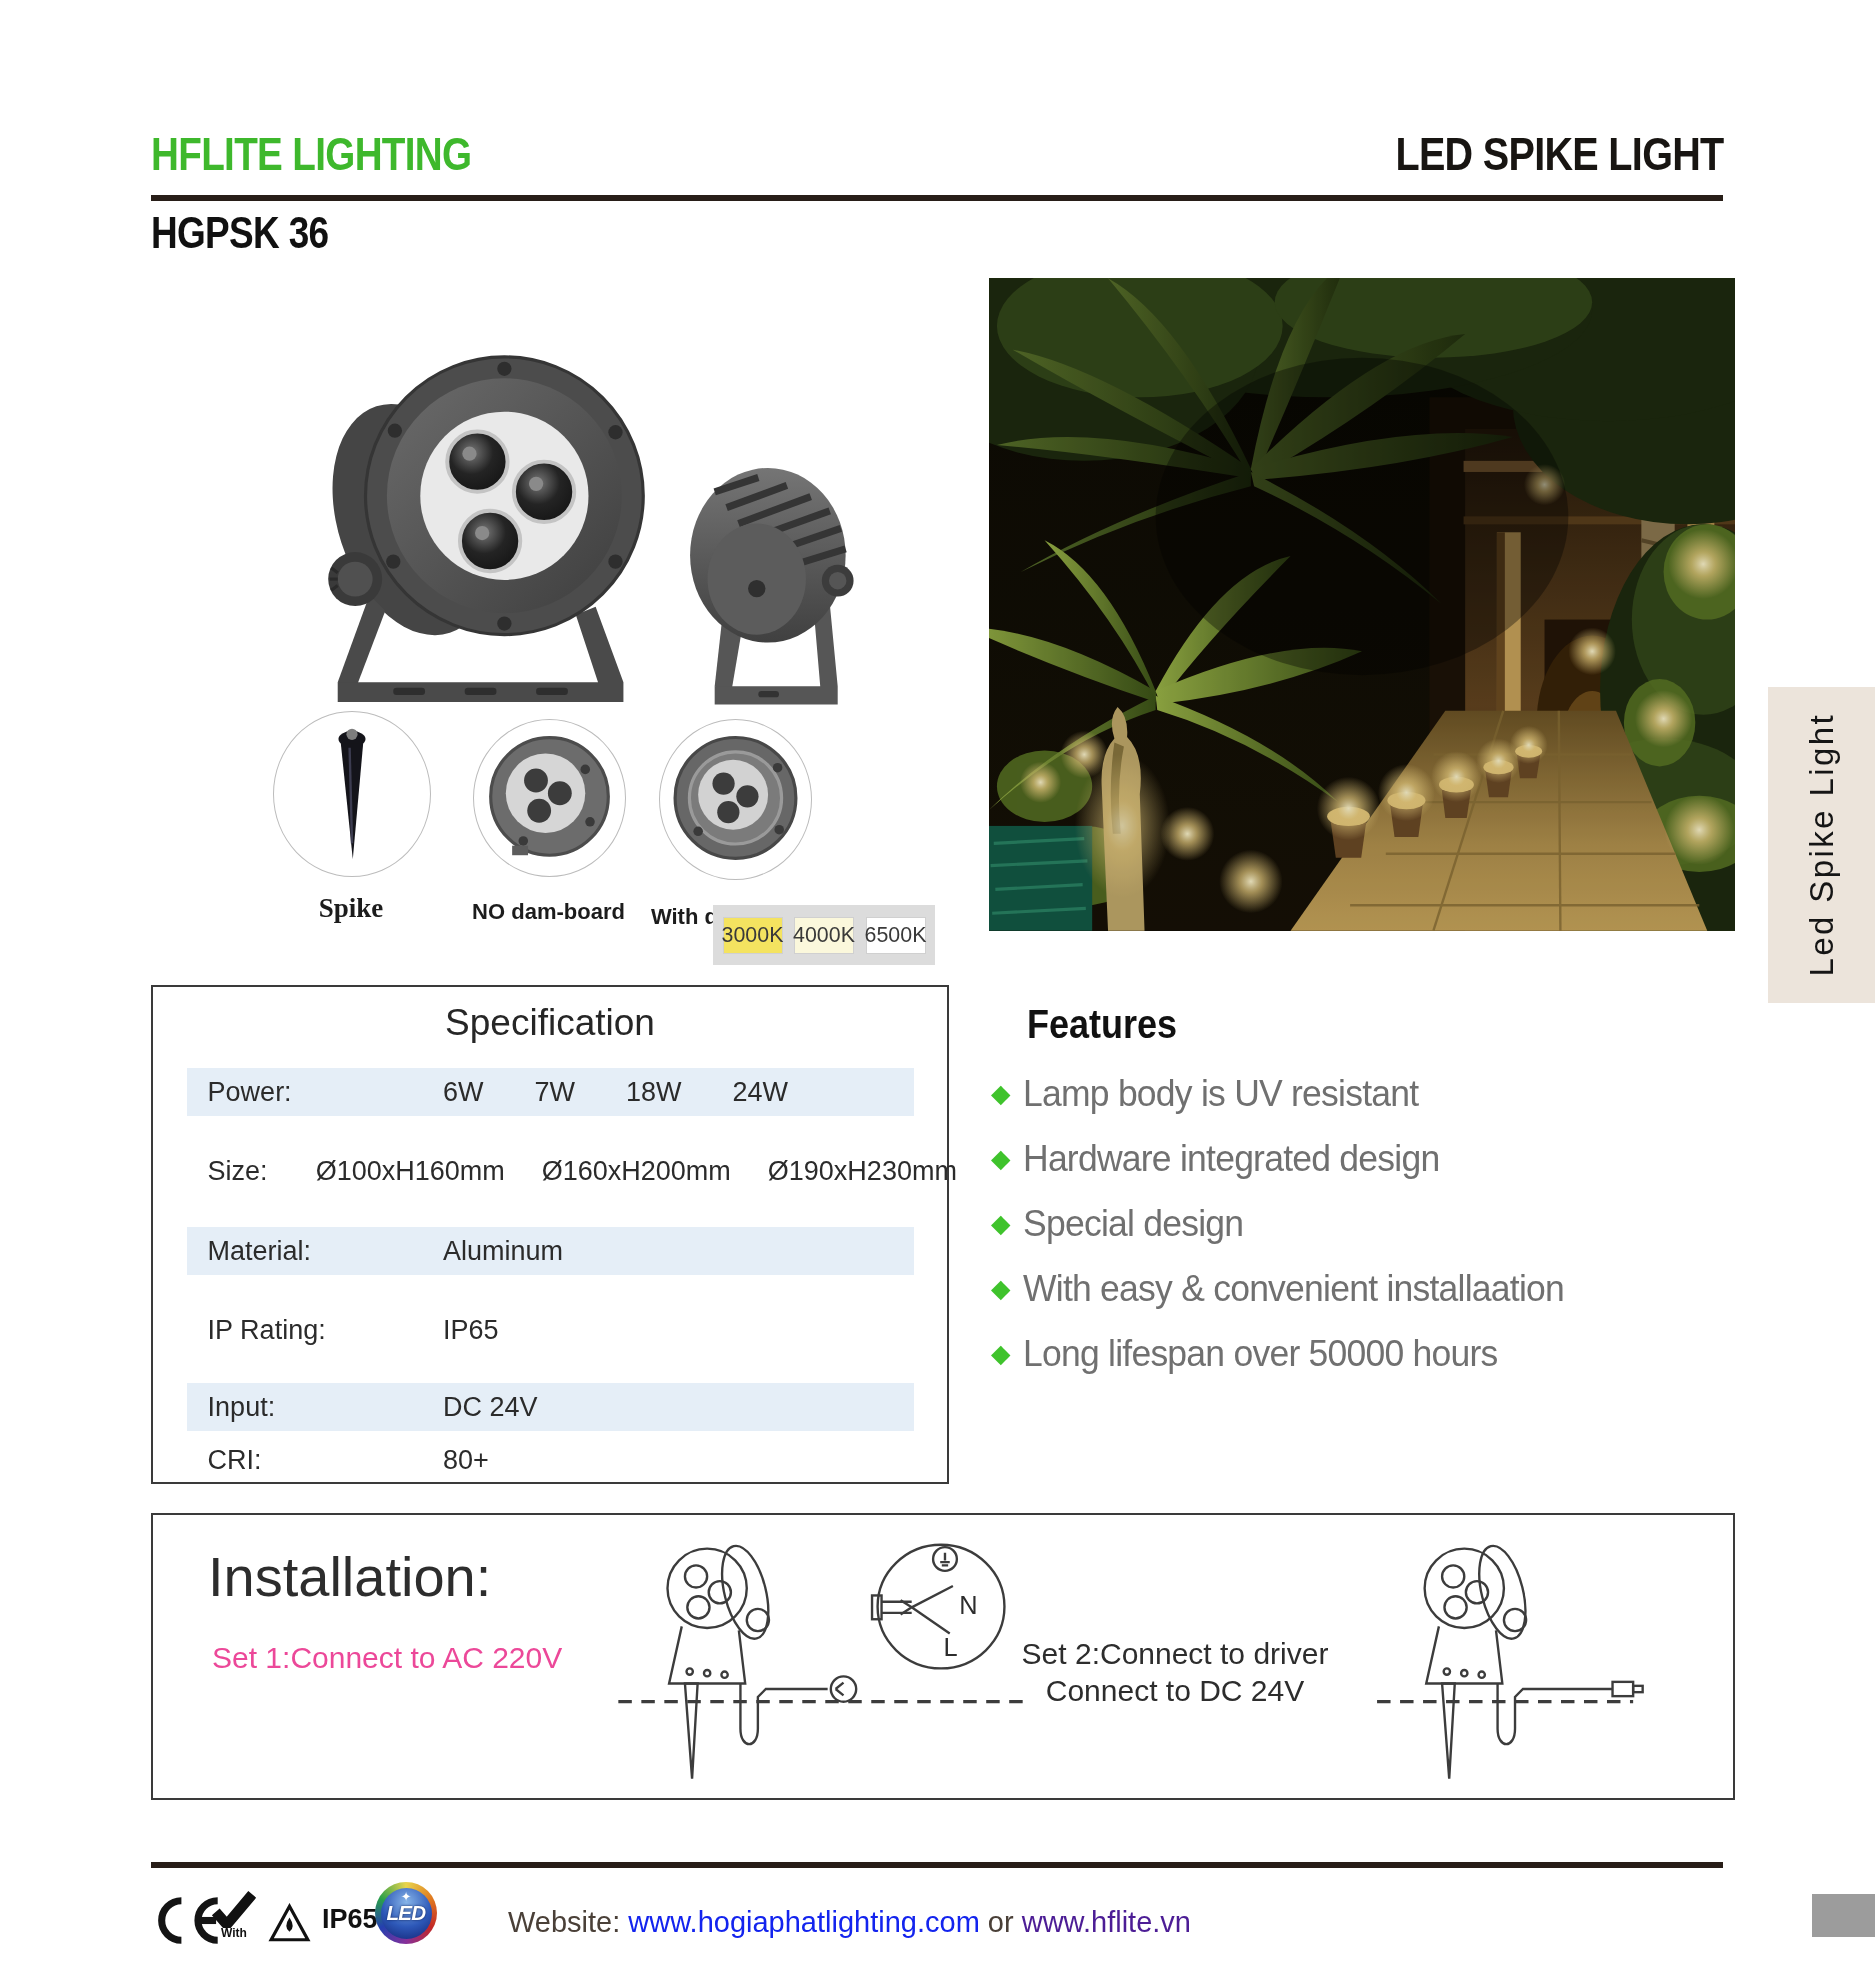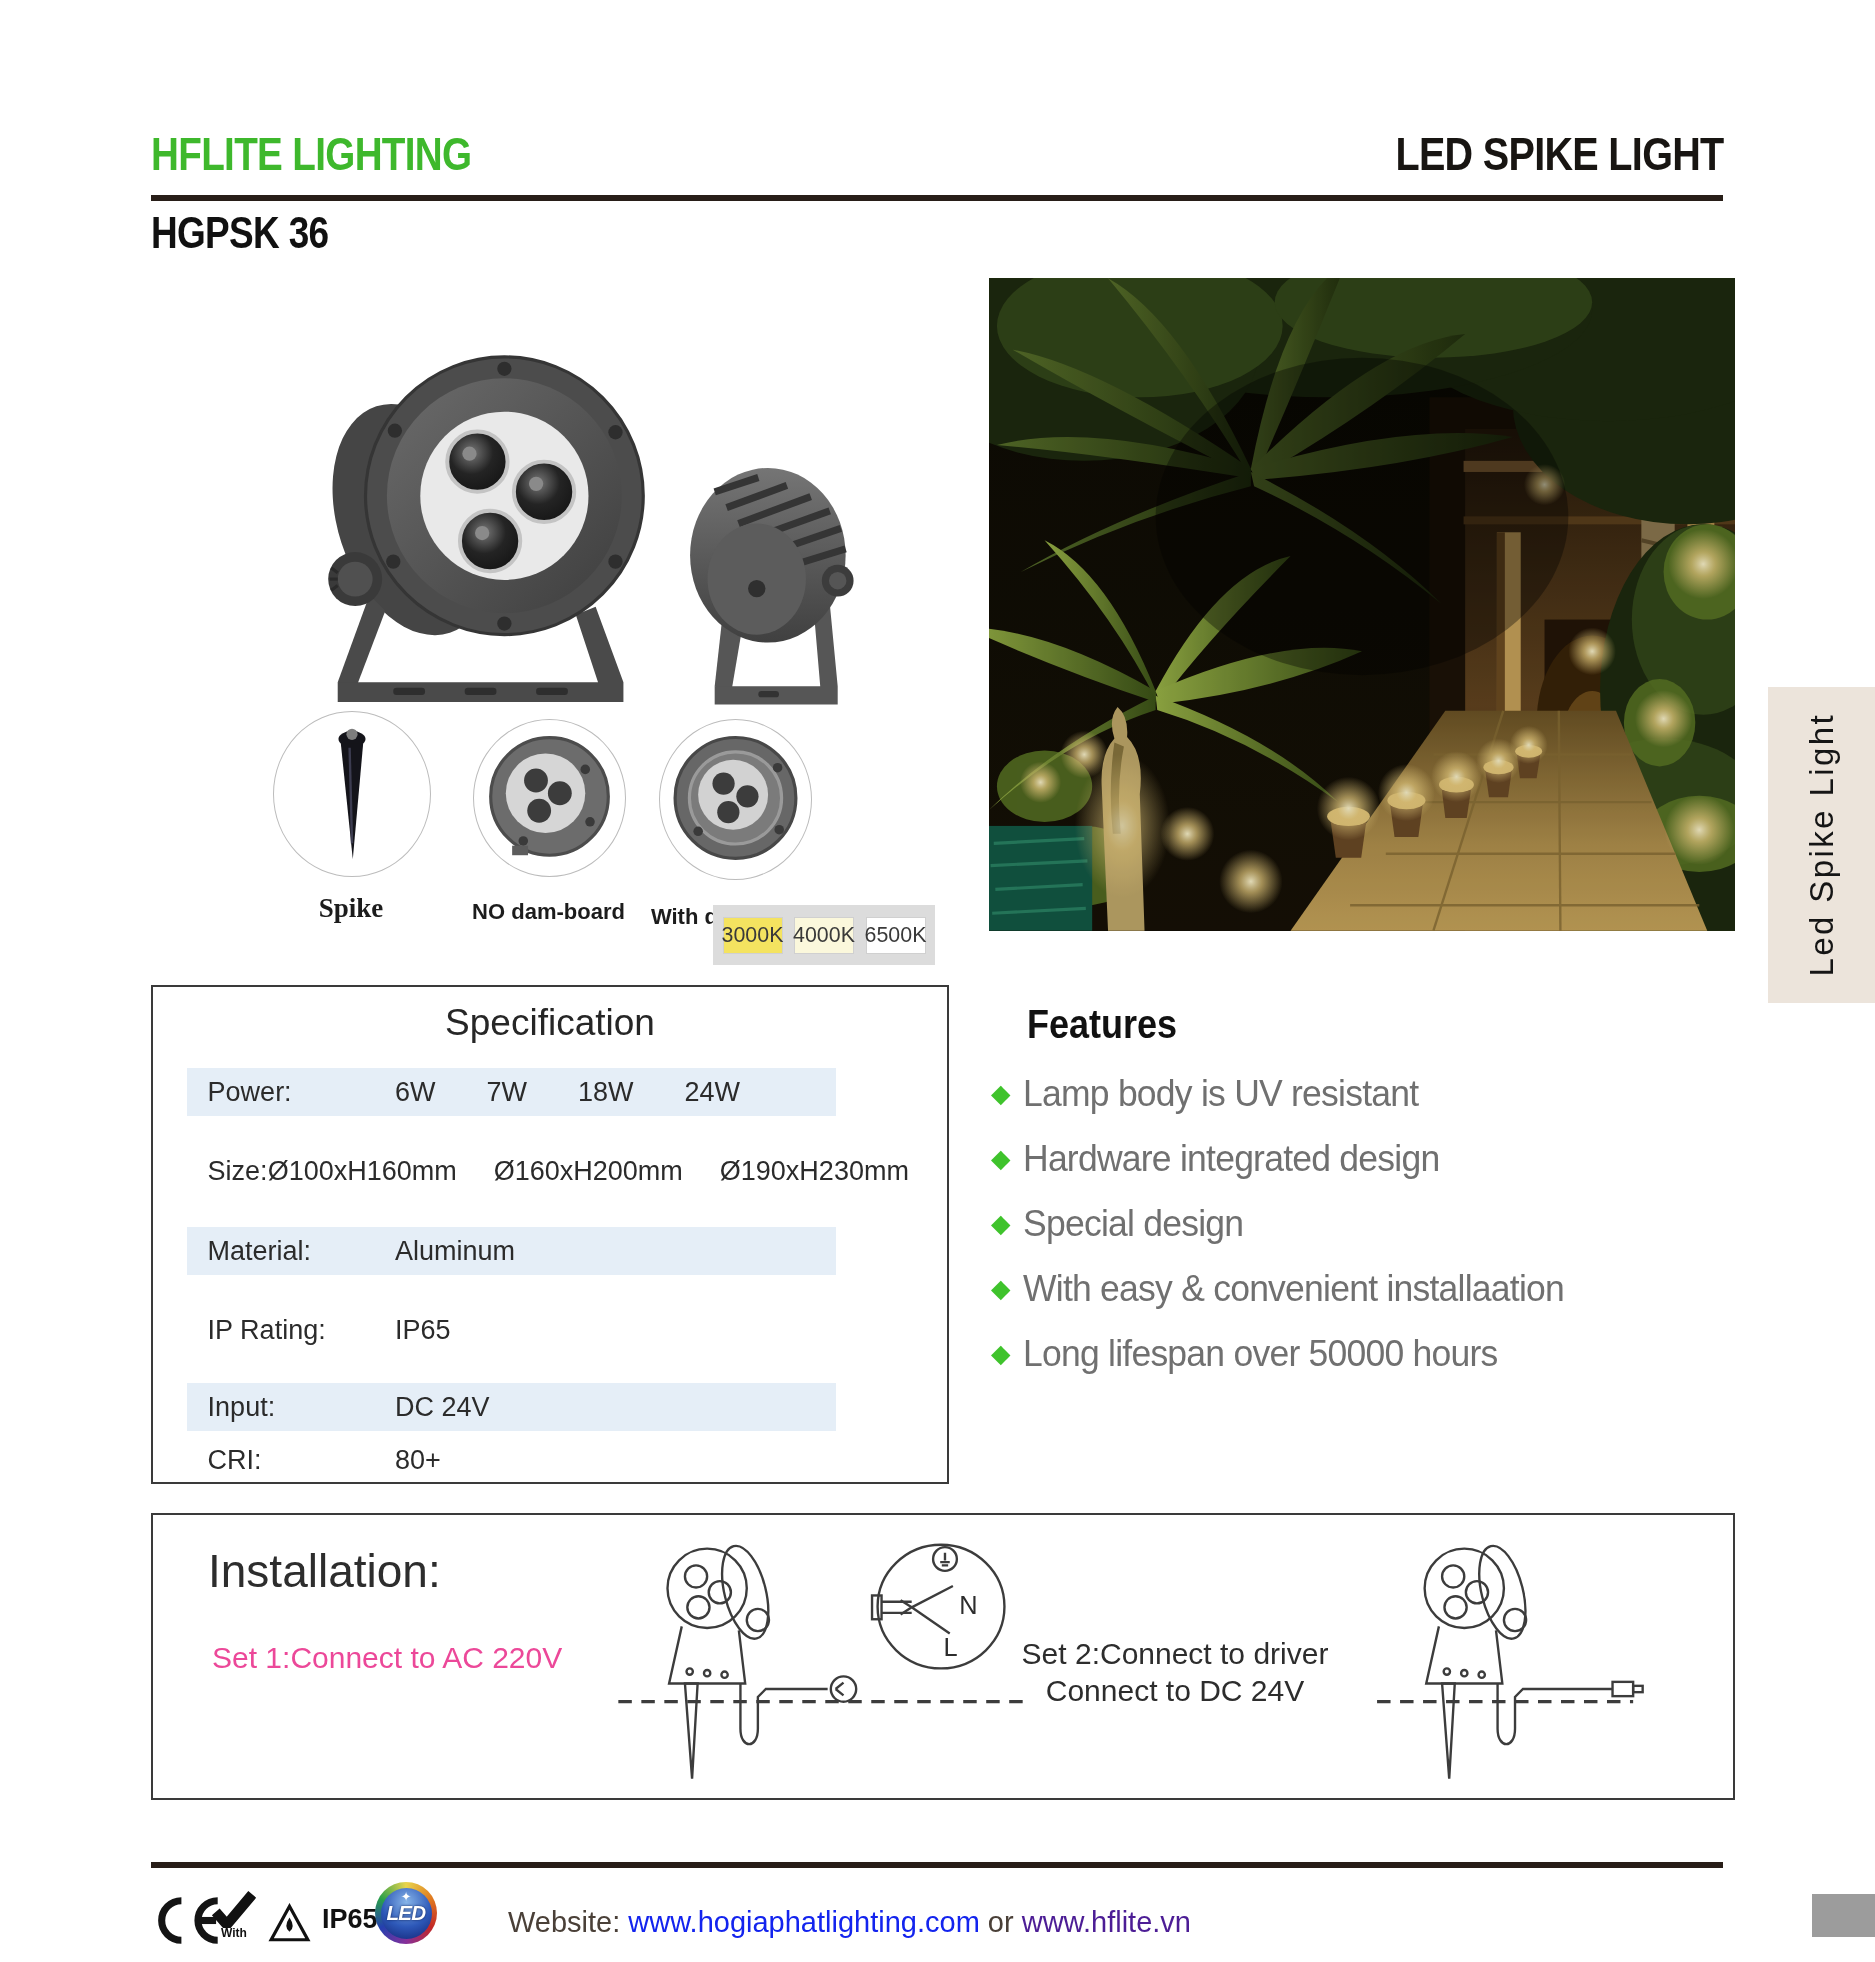--- a/index.html
+++ b/index.html
@@ -33,38 +33,38 @@
 
   
   .sidetab{left:1768px;top:687px;width:108px;height:316px;background:#ece4db;
            display:flex;align-items:center;justify-content:center;}
   .sidetab span{writing-mode:vertical-rl;transform:rotate(180deg);font-size:33px;color:#151515;
            letter-spacing:2.4px;white-space:nowrap;}
 
   
   .specbox{left:151px;top:985px;width:798px;height:499px;border:2.4px solid #3a3a3a;background:#fff;box-sizing:border-box;}
   .spectitle{left:151px;top:1002px;width:798px;text-align:center;font-size:37px;color:#262626;}
-  .spec-row{left:187px;width:649px;height:48px;display:flex;align-items:center;font-size:27px;color:#2b2b2b;}
+  .spec-row{left:187px;width:727px;height:48px;display:flex;align-items:center;font-size:27px;color:#2b2b2b;gap:48px;}
   .spec-row.striped{background:#e5eef7;}
   .spec-label{width:208px;padding-left:20.6px;box-sizing:border-box;white-space:nowrap;}
   .spec-values{display:flex;}
   .gap-w{gap:51px;}  
   .gap-s{gap:37px;}  
   .size-label{width:87px !important;}
 
   
   .feat-title{left:1027px;top:1002px;font-size:40px;font-weight:700;color:#111;
               transform:scaleX(.9);transform-origin:left;}
   .feat-item{left:991px;width:873px;height:52px;display:flex;align-items:center;}
   .feat-bullet{font-size:25.4px;margin-right:12.7px;line-height:1;}
   .feat-text{font-size:37px;color:#707070;letter-spacing:-0.8px;white-space:nowrap;transform:scaleX(.96);transform-origin:left;}
 
   
   .instbox{left:151px;top:1513px;width:1584px;height:287px;border:2.4px solid #3a3a3a;background:#fff;box-sizing:border-box;}
-  .inst-title{left:208px;top:1544px;font-size:46px;color:#2d2d2d;}
+  .inst-title{left:208px;top:1544px;font-size:56px;color:#2d2d2d;}
   .inst-set1{left:212px;top:1641px;font-size:30px;color:#ec4899;white-space:nowrap;text-align:right;}
   .inst-set2a{left:1016px;top:1637px;width:318px;text-align:center;font-size:30px;color:#2d2d2d;white-space:nowrap;}
   .inst-set2b{left:1016px;top:1674px;width:318px;text-align:center;font-size:30px;color:#2d2d2d;white-space:nowrap;}
 
   
   .footrule{left:151px;top:1862px;width:1572px;height:6.4px;background:#281e18;}
   .ip65{left:322px;top:1904px;font-size:27px;font-weight:700;color:#111;}
   .ledlogo{left:375px;top:1882px;width:62px;height:62px;border-radius:50%;
            background:conic-gradient(#e8d44d,#e07a20,#c22727,#86309a,#2440b0,#2aa04a,#e8d44d);
            display:flex;align-items:center;justify-content:center;}

